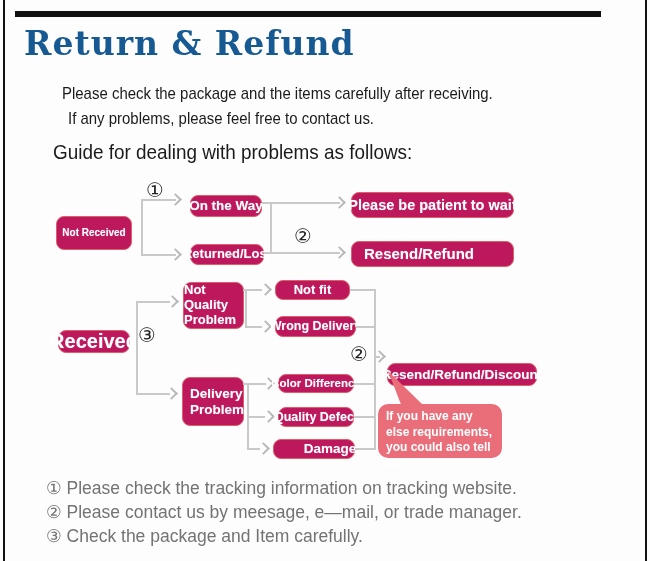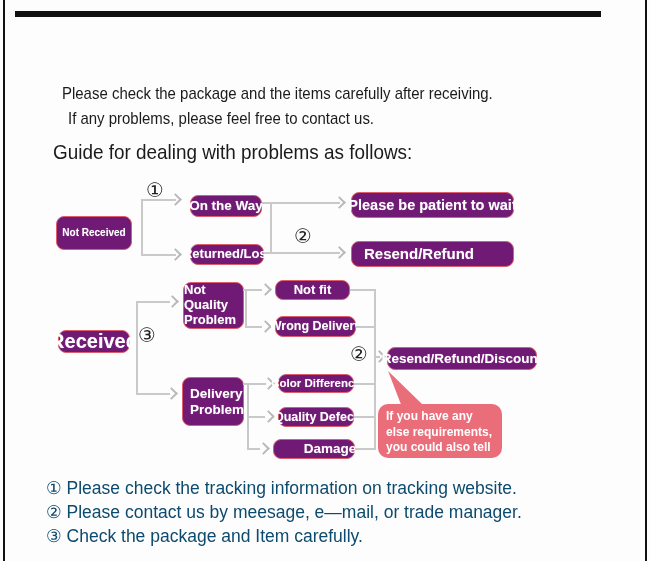--- a/index.html
+++ b/index.html
@@ -11,21 +11,21 @@
   .topbar{position:absolute;left:15px;top:11px;width:586px;height:6px;background:#111;}
   .title{
     position:absolute;left:24px;top:24px;font-family:"DejaVu Serif",serif;
     font-weight:bold;font-size:33px;color:#175a93;letter-spacing:1px;white-space:nowrap;
   }
   .intro1{position:absolute;left:62px;top:84px;font-size:17px;transform:scaleX(.88);transform-origin:left top;white-space:nowrap;}
   .intro2{position:absolute;left:68px;top:109px;font-size:17px;transform:scaleX(.88);transform-origin:left top;white-space:nowrap;}
   .guide{position:absolute;left:53px;top:140px;font-size:21px;transform:scaleX(.9);transform-origin:left top;white-space:nowrap;}
 
   .box{
-    position:absolute;background:#701a75;border:1px solid #dd5f6b;color:#fff;
+    position:absolute;background:#be185d;border:1px solid #dd5f6b;color:#fff;
     font-weight:bold;border-radius:8px;display:flex;align-items:center;justify-content:center;
     text-align:center;box-sizing:border-box;line-height:1.15;
     text-shadow:0 0 1px rgba(255,255,255,.35);
   }
   .nw{white-space:nowrap;}
   .la{justify-content:flex-start;text-align:left;}
 
   .hl{position:absolute;height:2px;background:#c9c9c9;}
   .vl{position:absolute;width:2px;background:#c9c9c9;}
   .ar{
@@ -36,31 +36,32 @@
 
   .bubble{
     position:absolute;left:378px;top:404px;width:124px;height:54px;background:#ea6e79;
     border-radius:10px;color:#fff;font-weight:bold;font-size:12px;line-height:1.3;
     padding:5px 4px 4px 8px;box-sizing:border-box;text-align:left;
   }
   .bubble-tail{
     position:absolute;left:386px;top:371px;width:42px;height:36px;background:#ea6e79;
     clip-path:polygon(5% 0, 93% 100%, 38% 100%);
   }
-  .footnote{position:absolute;left:46px;font-size:17.5px;color:#0c4a6e;white-space:nowrap;}
+  .footnote{position:absolute;left:46px;font-size:17.5px;color:#737373;white-space:nowrap;}
 </style>
 </head>
 <body>
 
 <div class="page">
 
   <div class="edge" style="left:3px;top:0;width:2px;height:561px;"></div>
   <div class="edge" style="left:645px;top:0;width:2px;height:561px;"></div>
   <div class="topbar"></div>
 
+  <div class="title">Return &amp; Refund</div>
   <div class="intro1">Please check the package and the items carefully after receiving.</div>
   <div class="intro2">If any problems, please feel free to contact us.</div>
   <div class="guide">Guide for dealing with problems as follows:</div>
 
   <div>
 
     <div class="box nw" style="left:56px;top:216px;width:76px;height:34px;font-size:10px;">Not Received</div>
 
     <div class="vl" style="left:141px;top:199px;height:57px;"></div>
     <div class="hl" style="left:141px;top:199px;width:35px;"></div>
@@ -118,21 +119,21 @@
     <div class="hl" style="left:350px;top:289px;width:25px;"></div>
     <div class="hl" style="left:356px;top:326px;width:19px;"></div>
     <div class="hl" style="left:354px;top:383px;width:21px;"></div>
     <div class="hl" style="left:354px;top:416px;width:21px;"></div>
     <div class="hl" style="left:355px;top:448px;width:20px;"></div>
     <div class="vl" style="left:374px;top:289px;height:161px;"></div>
     <div class="hl" style="left:374px;top:356px;width:6px;"></div>
     <span class="ar" style="left:375px;top:352px;"></span>
     <div class="marker" style="left:350px;top:344px;">②</div>
 
-    <div class="box nw" style="left:387px;top:347px;width:150px;height:23px;font-size:13.5px;">Resend/Refund/Discount</div>
+    <div class="box nw" style="left:387px;top:363px;width:150px;height:23px;font-size:13.5px;">Resend/Refund/Discount</div>
 
     <div class="bubble-tail"></div>
     <div class="bubble">If you have any else requirements, you could also tell us!</div>
   </div>
 
   <div>
     <div class="footnote" style="top:478px;">① Please check the tracking information on tracking website.</div>
     <div class="footnote" style="top:502px;">② Please contact us by meesage, e—mail, or trade manager.</div>
     <div class="footnote" style="top:526px;">③ Check the package and Item carefully.</div>
   </div>

